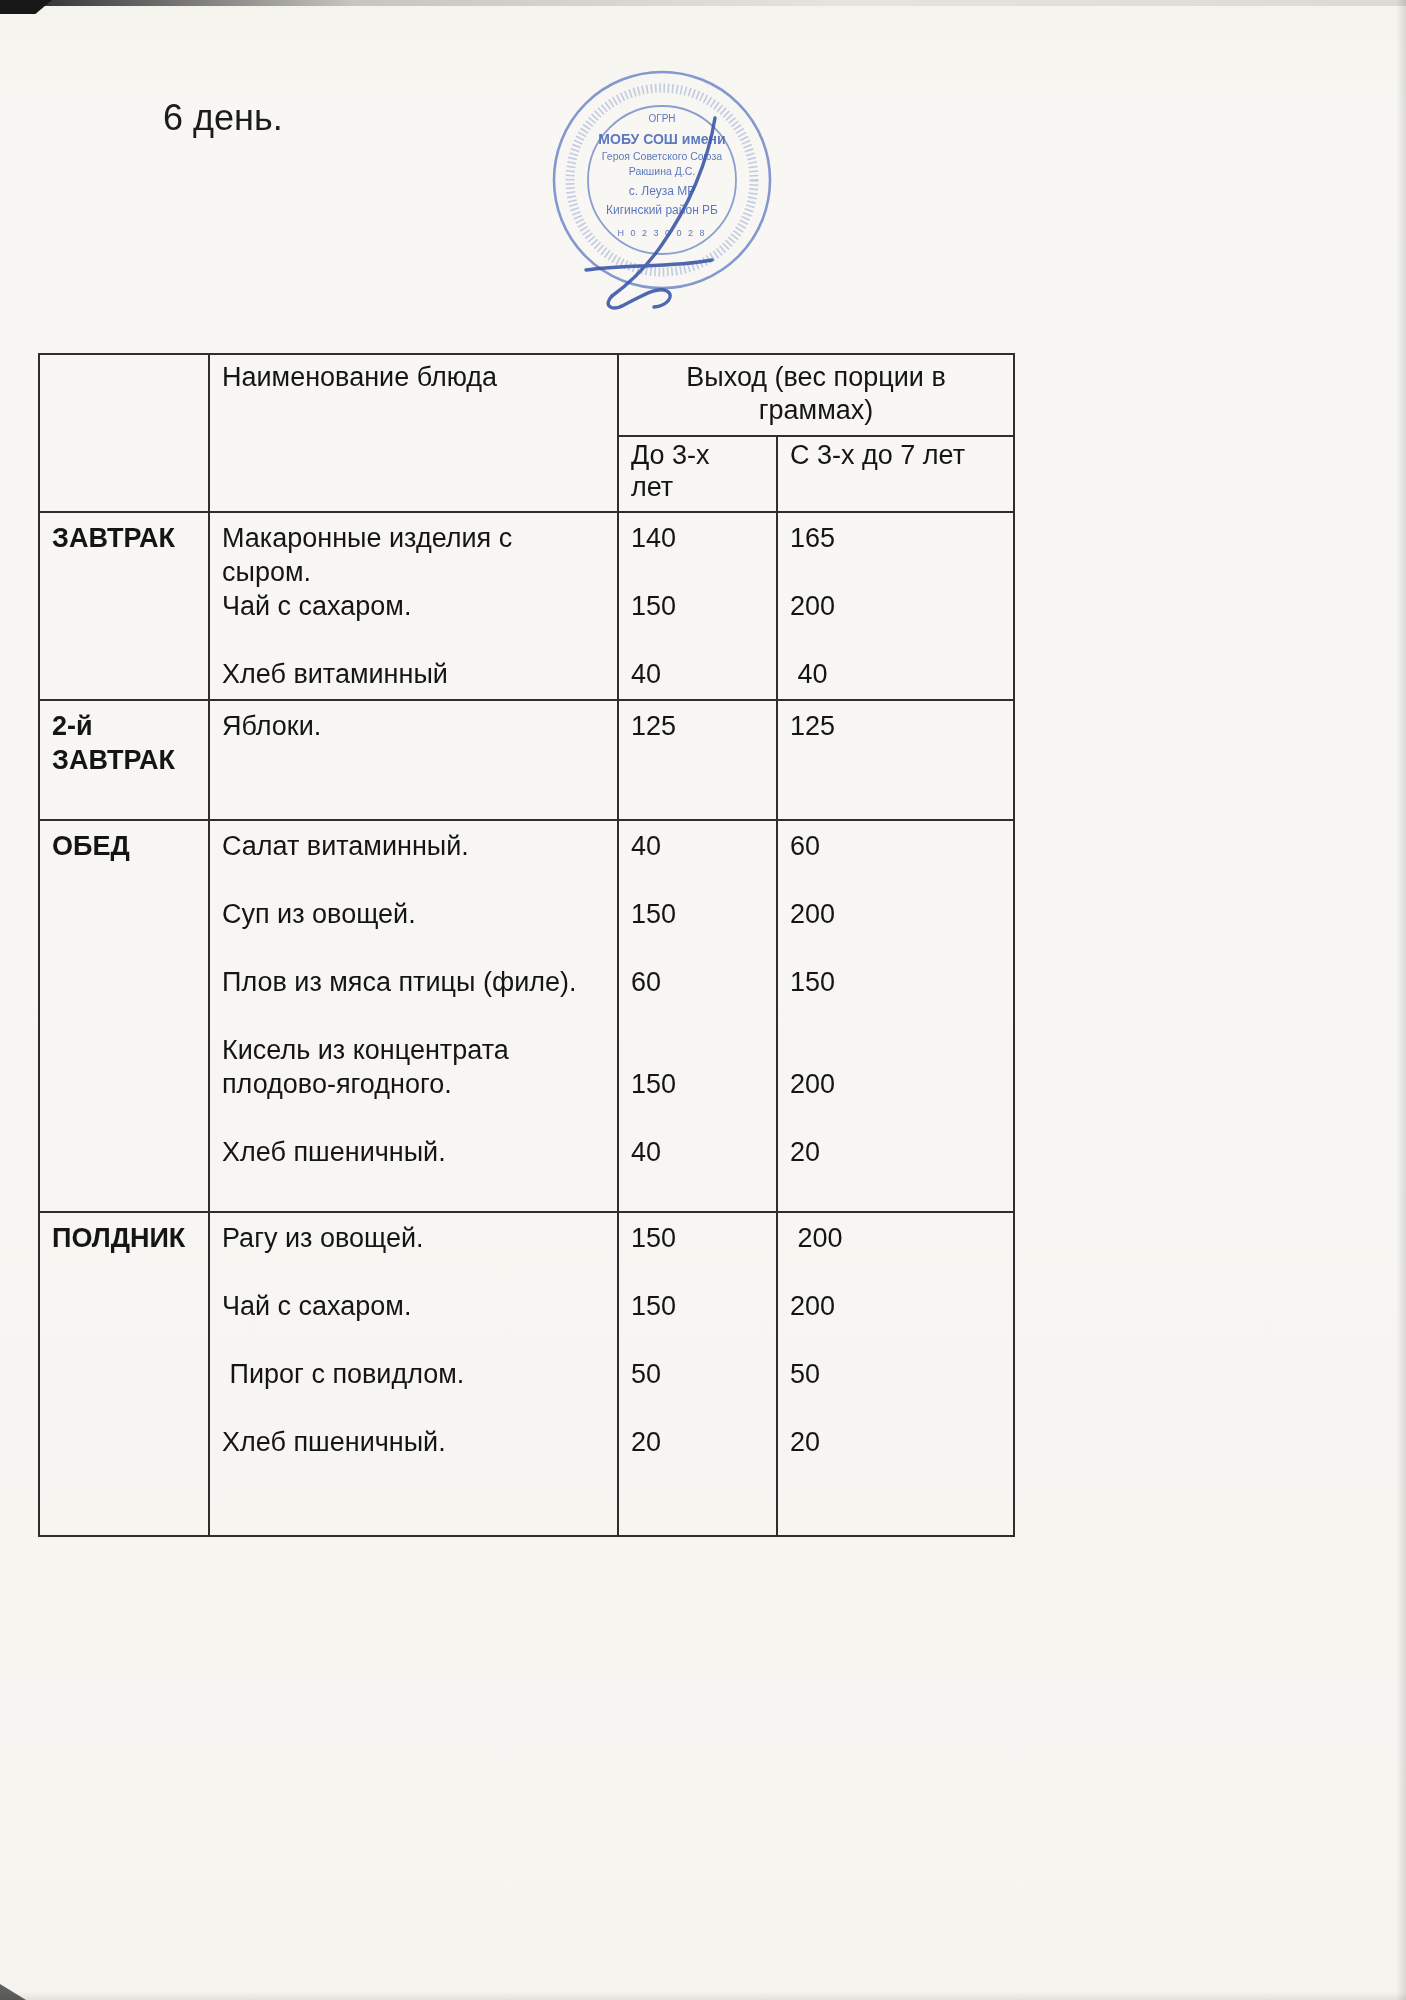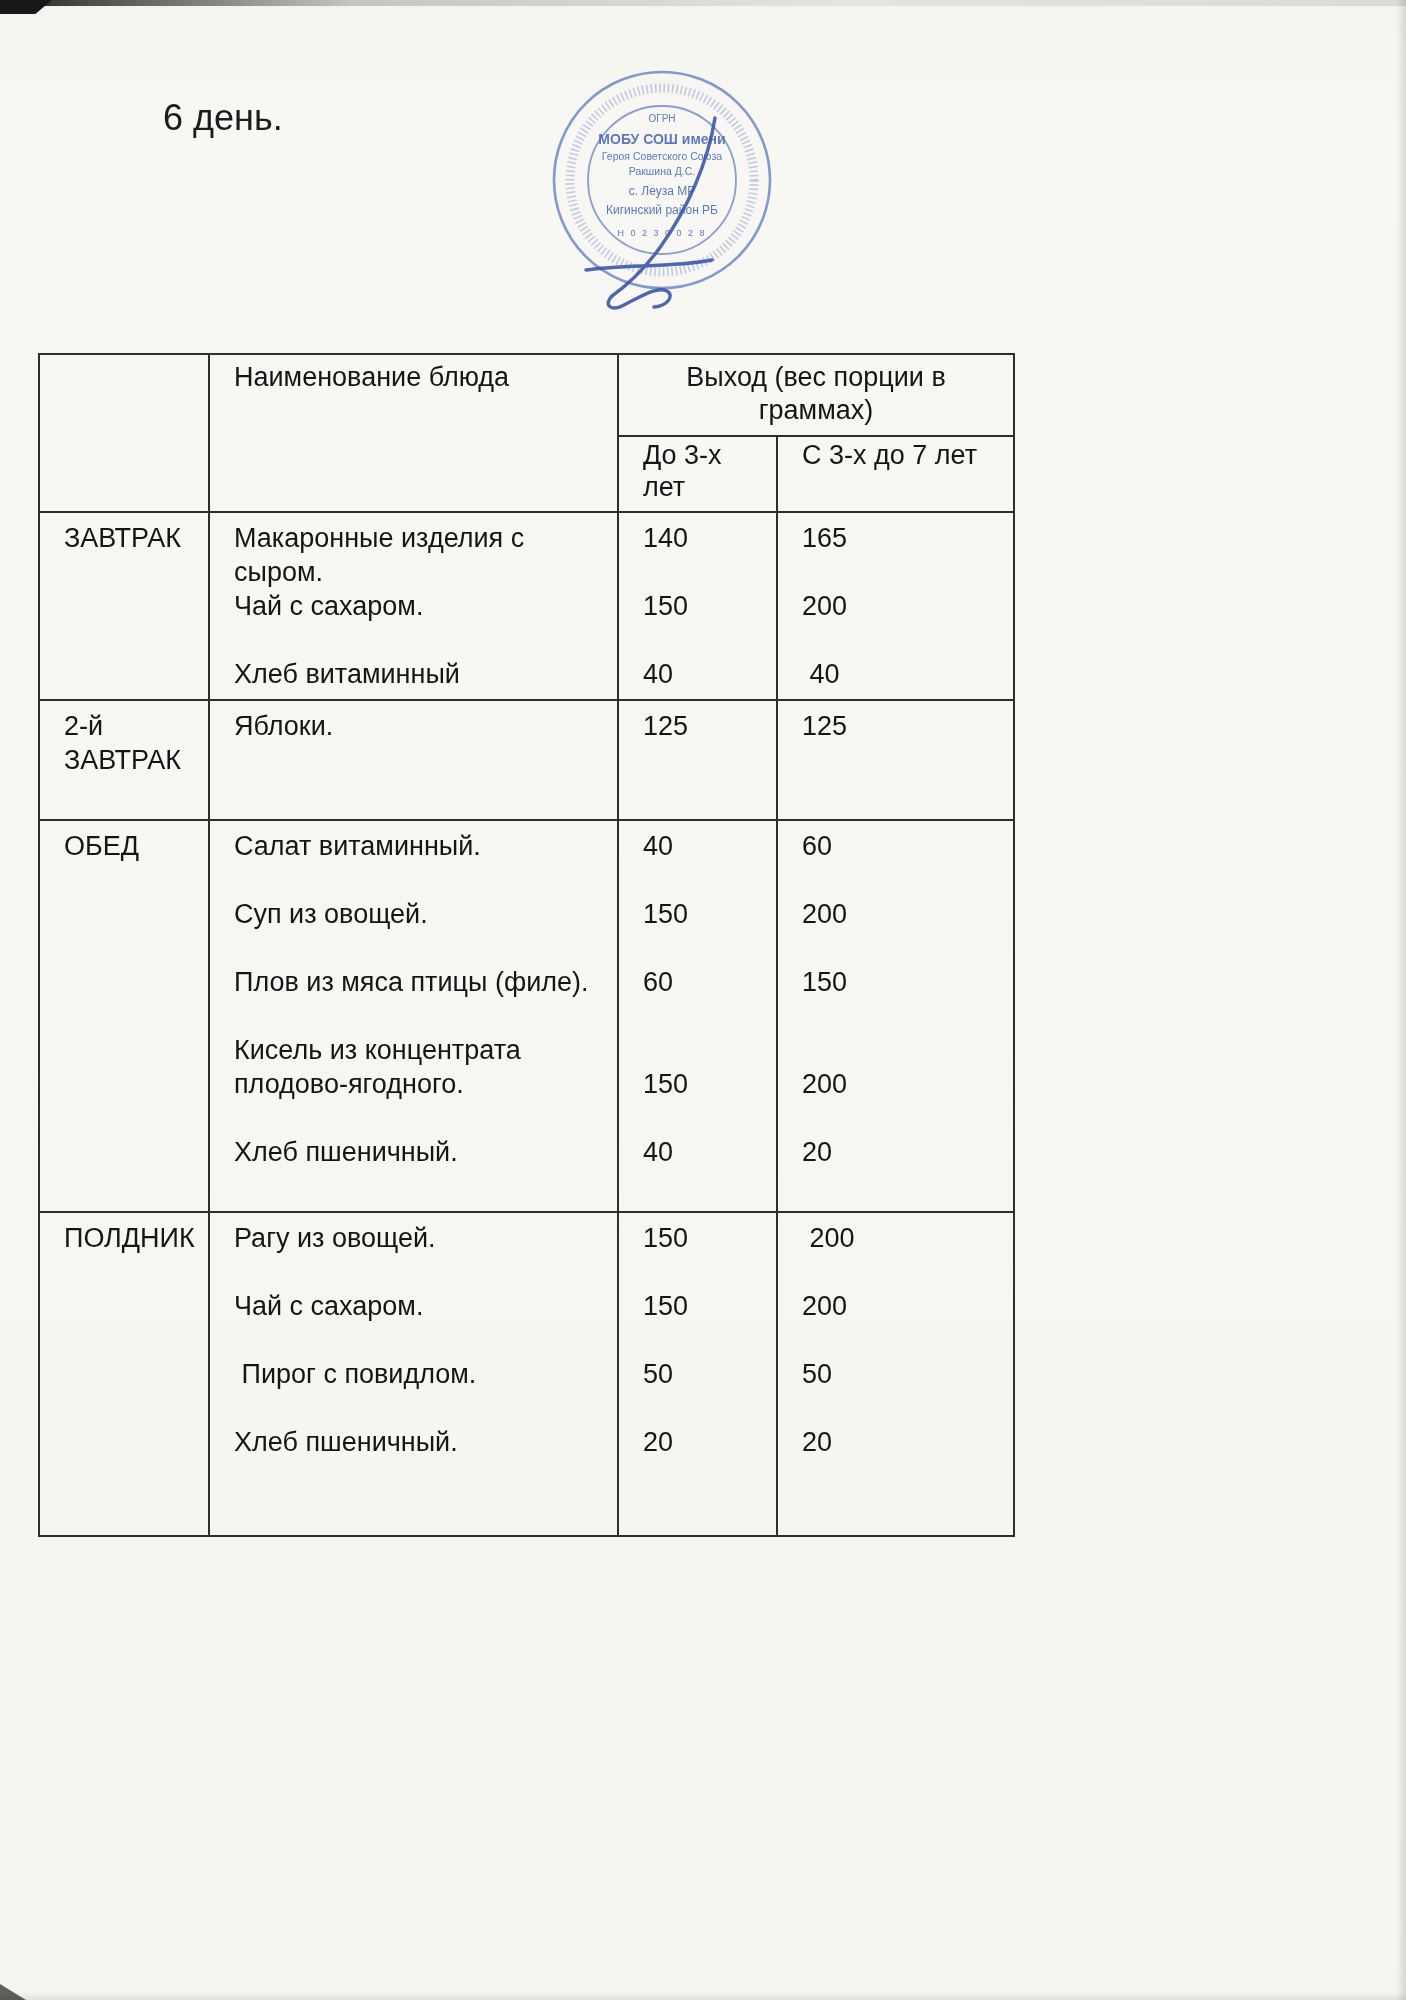--- a/index.html
+++ b/index.html
@@ -28,23 +28,23 @@
   .approval{position:absolute;left:620px;top:102px;font-size:24px;width:560px;}
   .approval .aline{margin-bottom:20px;line-height:26px;white-space:pre-wrap;}
 
   .stamp-wrap{position:absolute;left:512px;top:56px;width:312px;height:290px;pointer-events:none;}
 
   table.menu{
     position:absolute;left:38px;top:353px;width:975px;
     border-collapse:collapse;table-layout:fixed;
     font-size:27px;color:#151515;
   }
-  .menu td{border:2px solid #2e2e2e;vertical-align:top;padding:8px 24px;overflow:hidden;margin-left:33px;}
+  .menu td{border:2px solid #2e2e2e;vertical-align:top;padding:8px 12px;overflow:hidden;margin-left:33px;}
   .menu .line{height:34px;line-height:34px;white-space:pre-wrap;}
-  .menu .meal-label{line-height:34px;white-space:pre-wrap;}
+  .menu .meal-label{line-height:34px;white-space:pre-wrap;font-weight:bold;}
   .menu td.hdr-portion{padding-top:6px;}
   .menu td.hdr-portion div{line-height:33px;white-space:pre-wrap;text-align:center;}
   .menu tr.hdr2 td{padding-top:2px;padding-bottom:8px;line-height:32px;white-space:pre-wrap;height:32px;}
   .menu td.hdr-dish{white-space:pre-wrap;line-height:33px;padding-top:6px;}
 </style>
 </head>
 <body>
 
 <div class="page">
 

